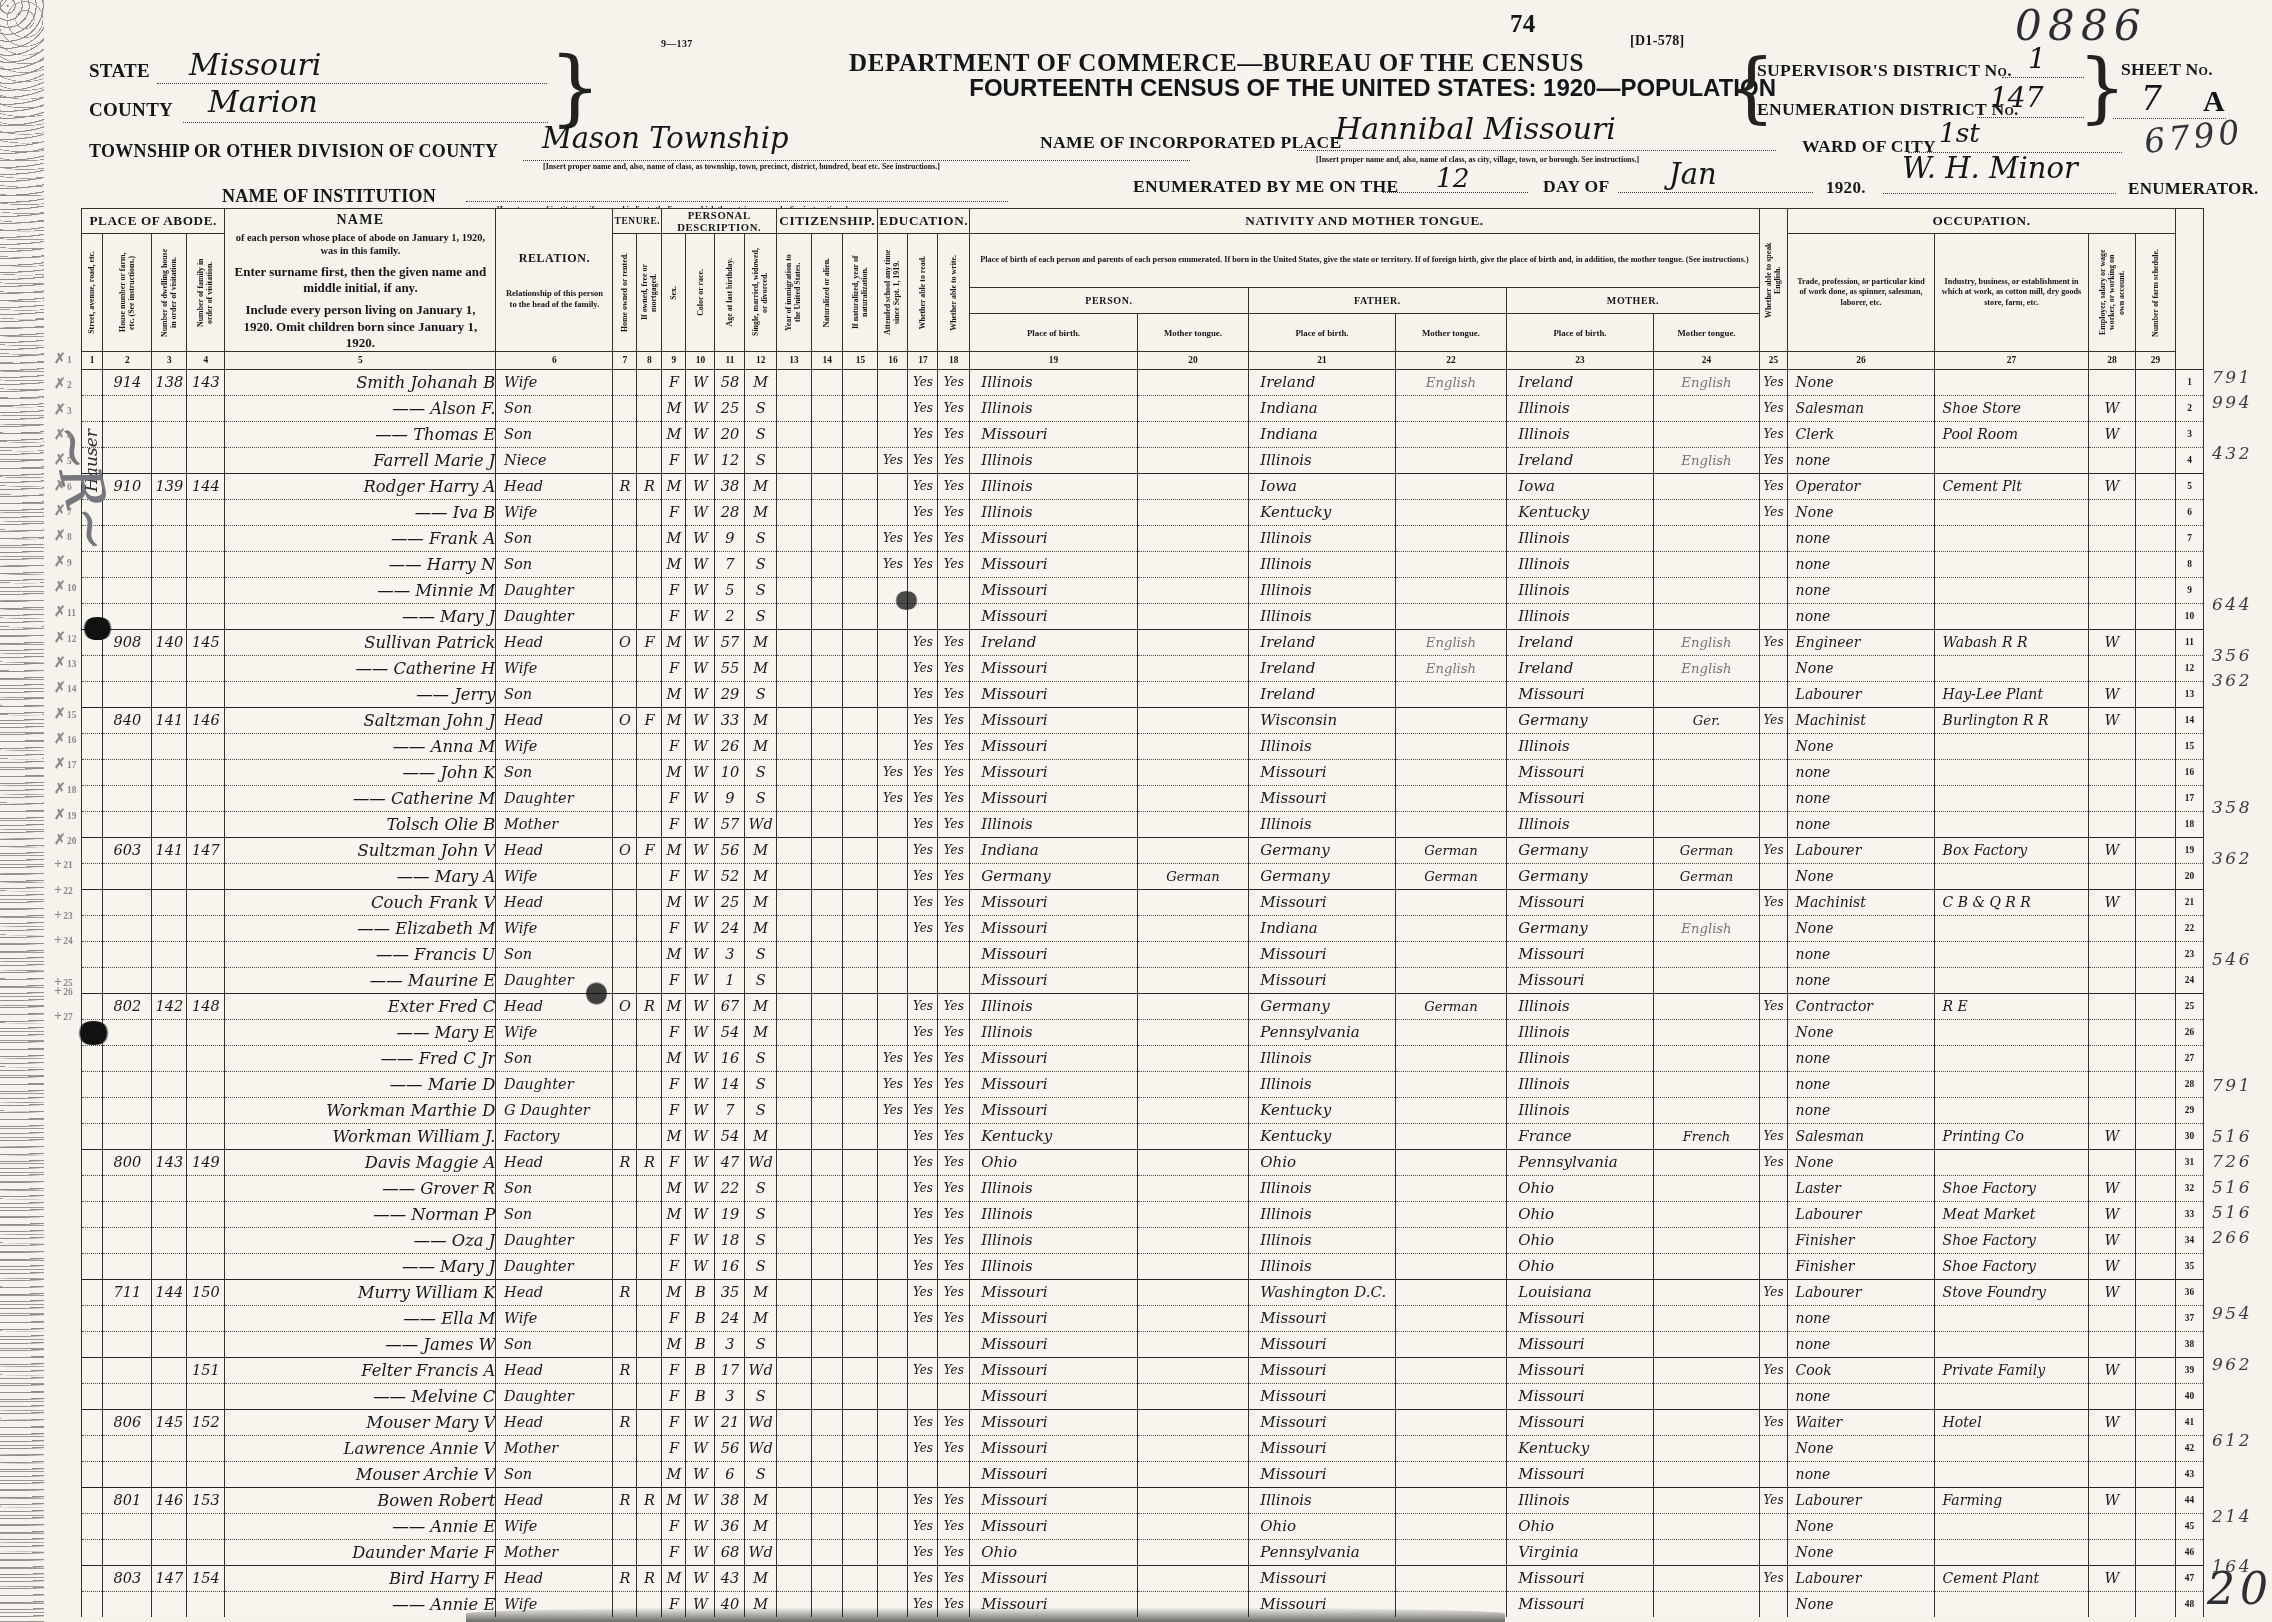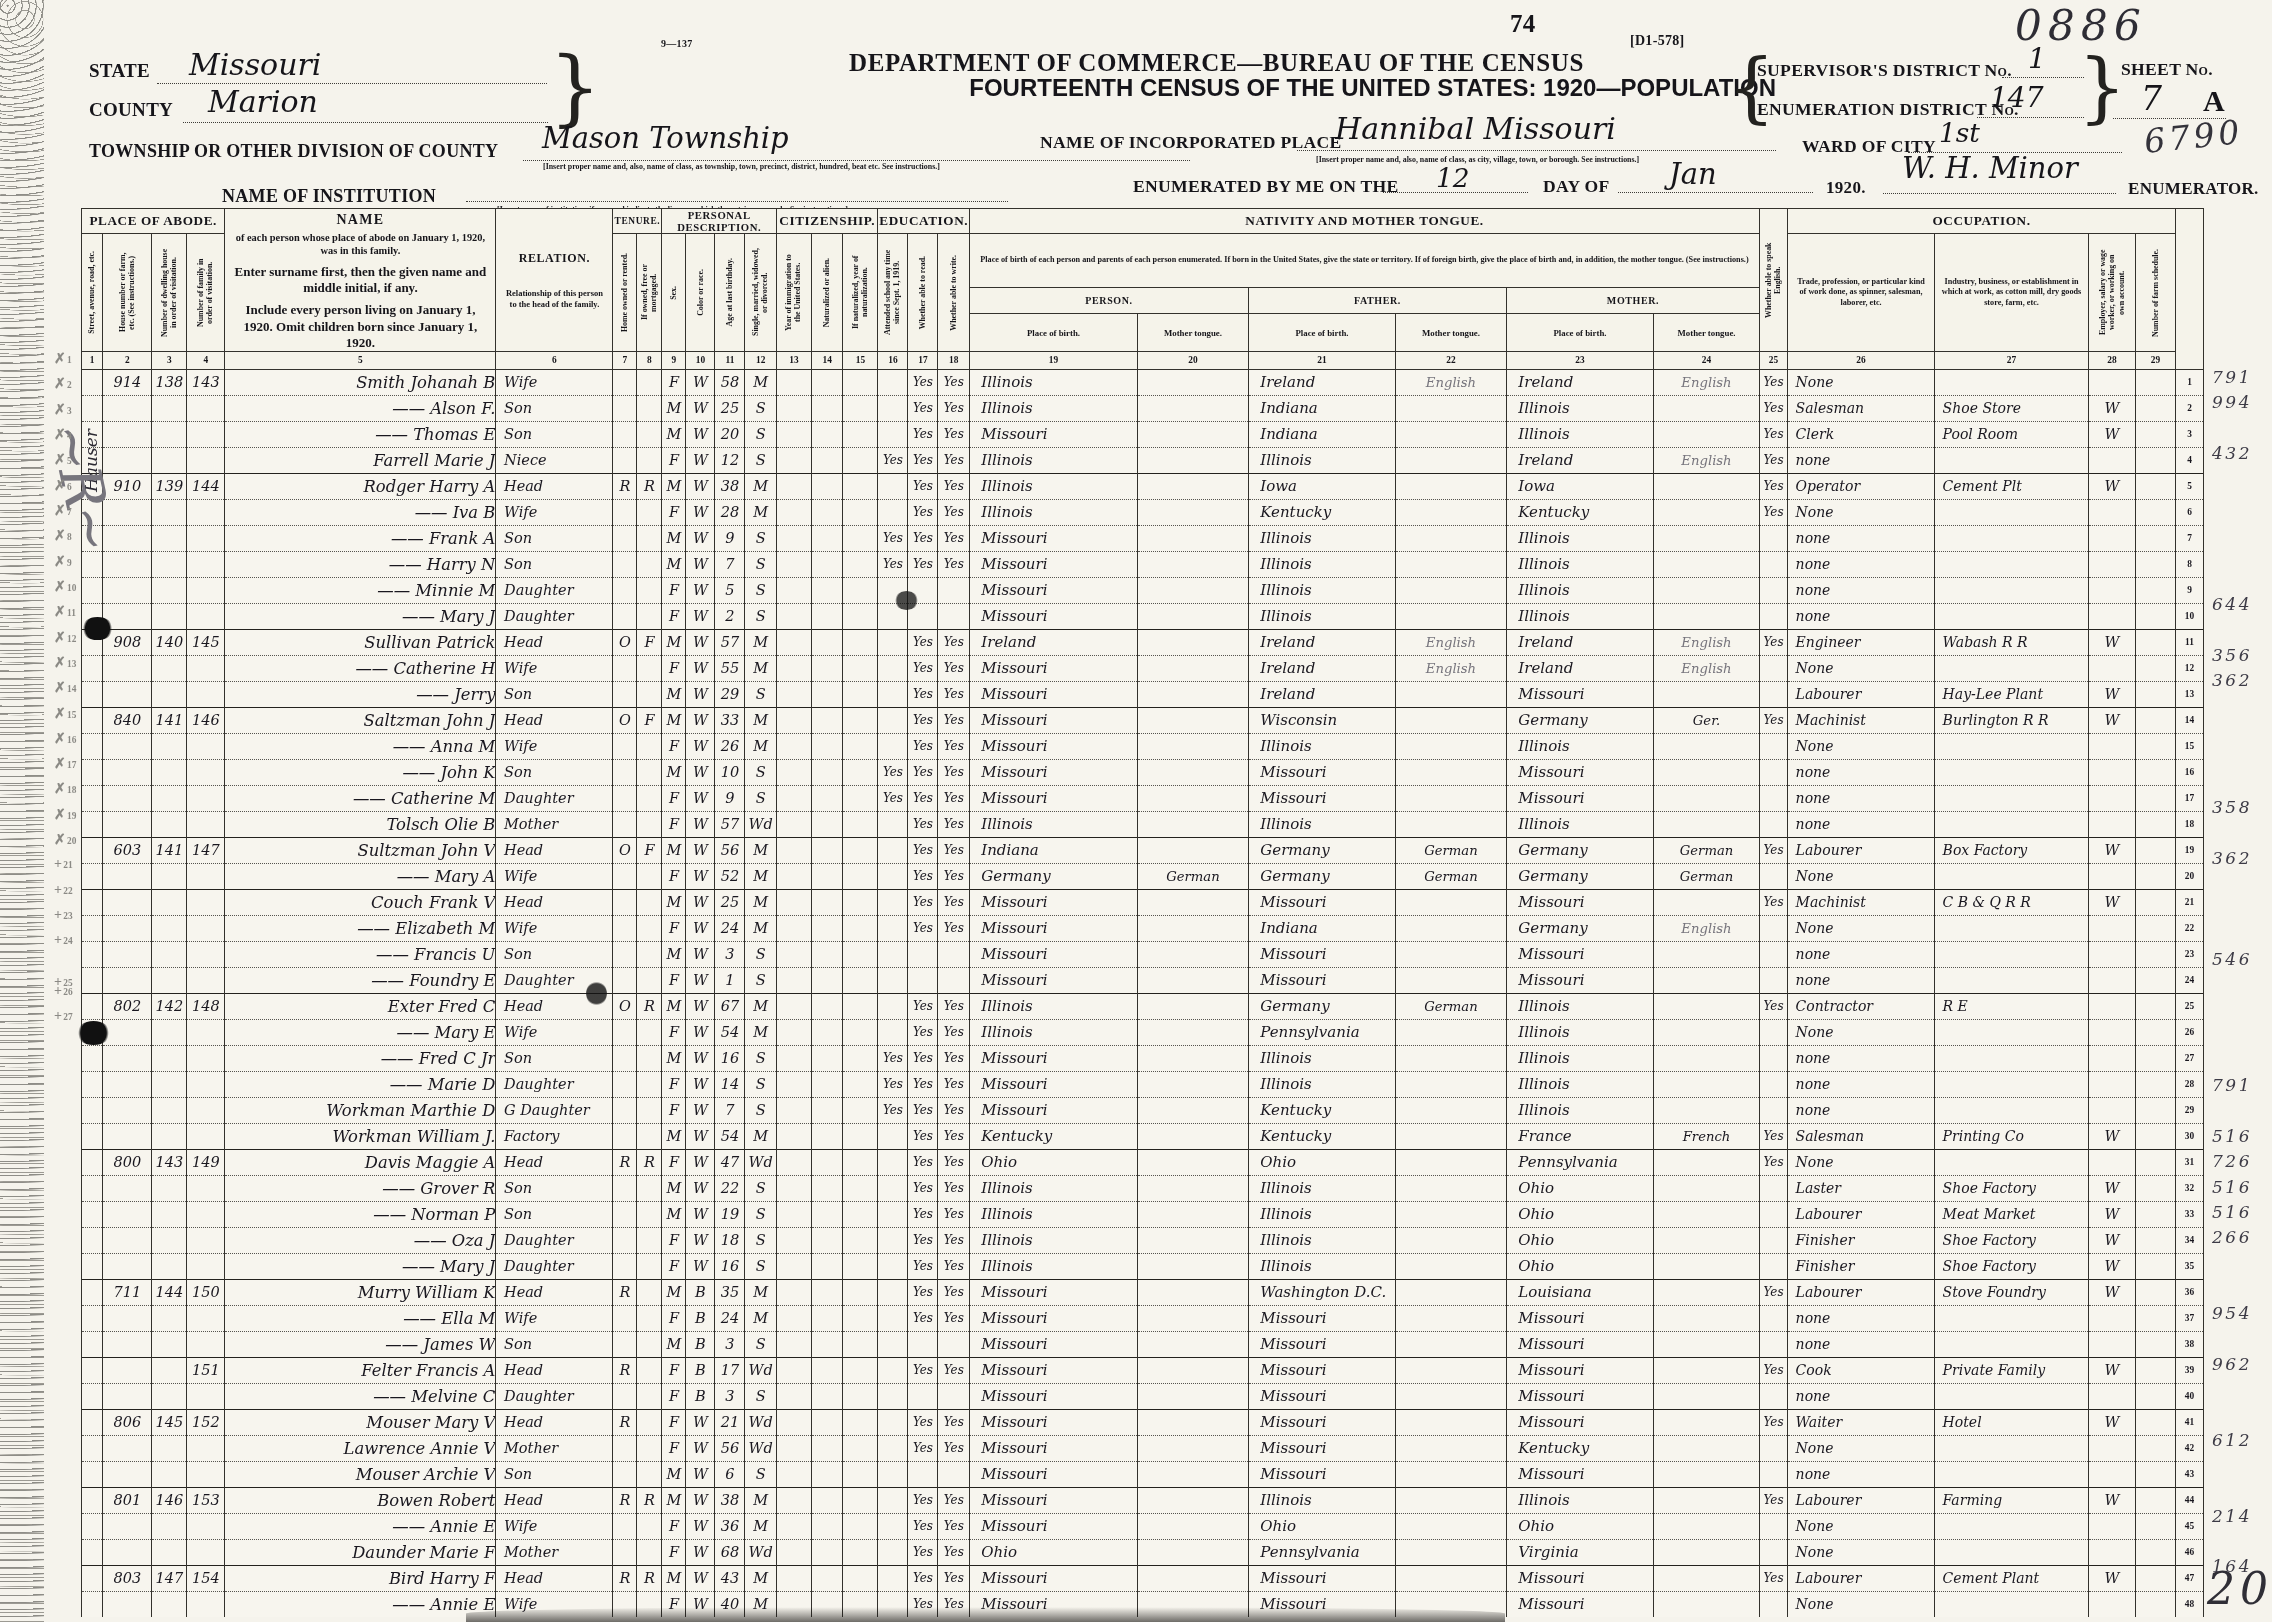--- a/index.html
+++ b/index.html
@@ -1052,21 +1052,21 @@
         <td data-k="ind"></td>
         <td data-k="cl"></td>
         <td data-k="fs"></td>
         <td data-k="n">23</td>
       </tr>
       <tr>
         <td data-k="st"></td>
         <td data-k="h"></td>
         <td data-k="d"></td>
         <td data-k="f"></td>
-        <td data-k="nm">——  Foundry E</td>
+        <td data-k="nm">——  Maurine E</td>
         <td data-k="rel">Daughter</td>
         <td data-k="o7"></td>
         <td data-k="o8"></td>
         <td data-k="sx">F</td>
         <td data-k="cr">W</td>
         <td data-k="ag">1</td>
         <td data-k="ms">S</td>
         <td data-k="c13"></td>
         <td data-k="c14"></td>
         <td data-k="c15"></td>

